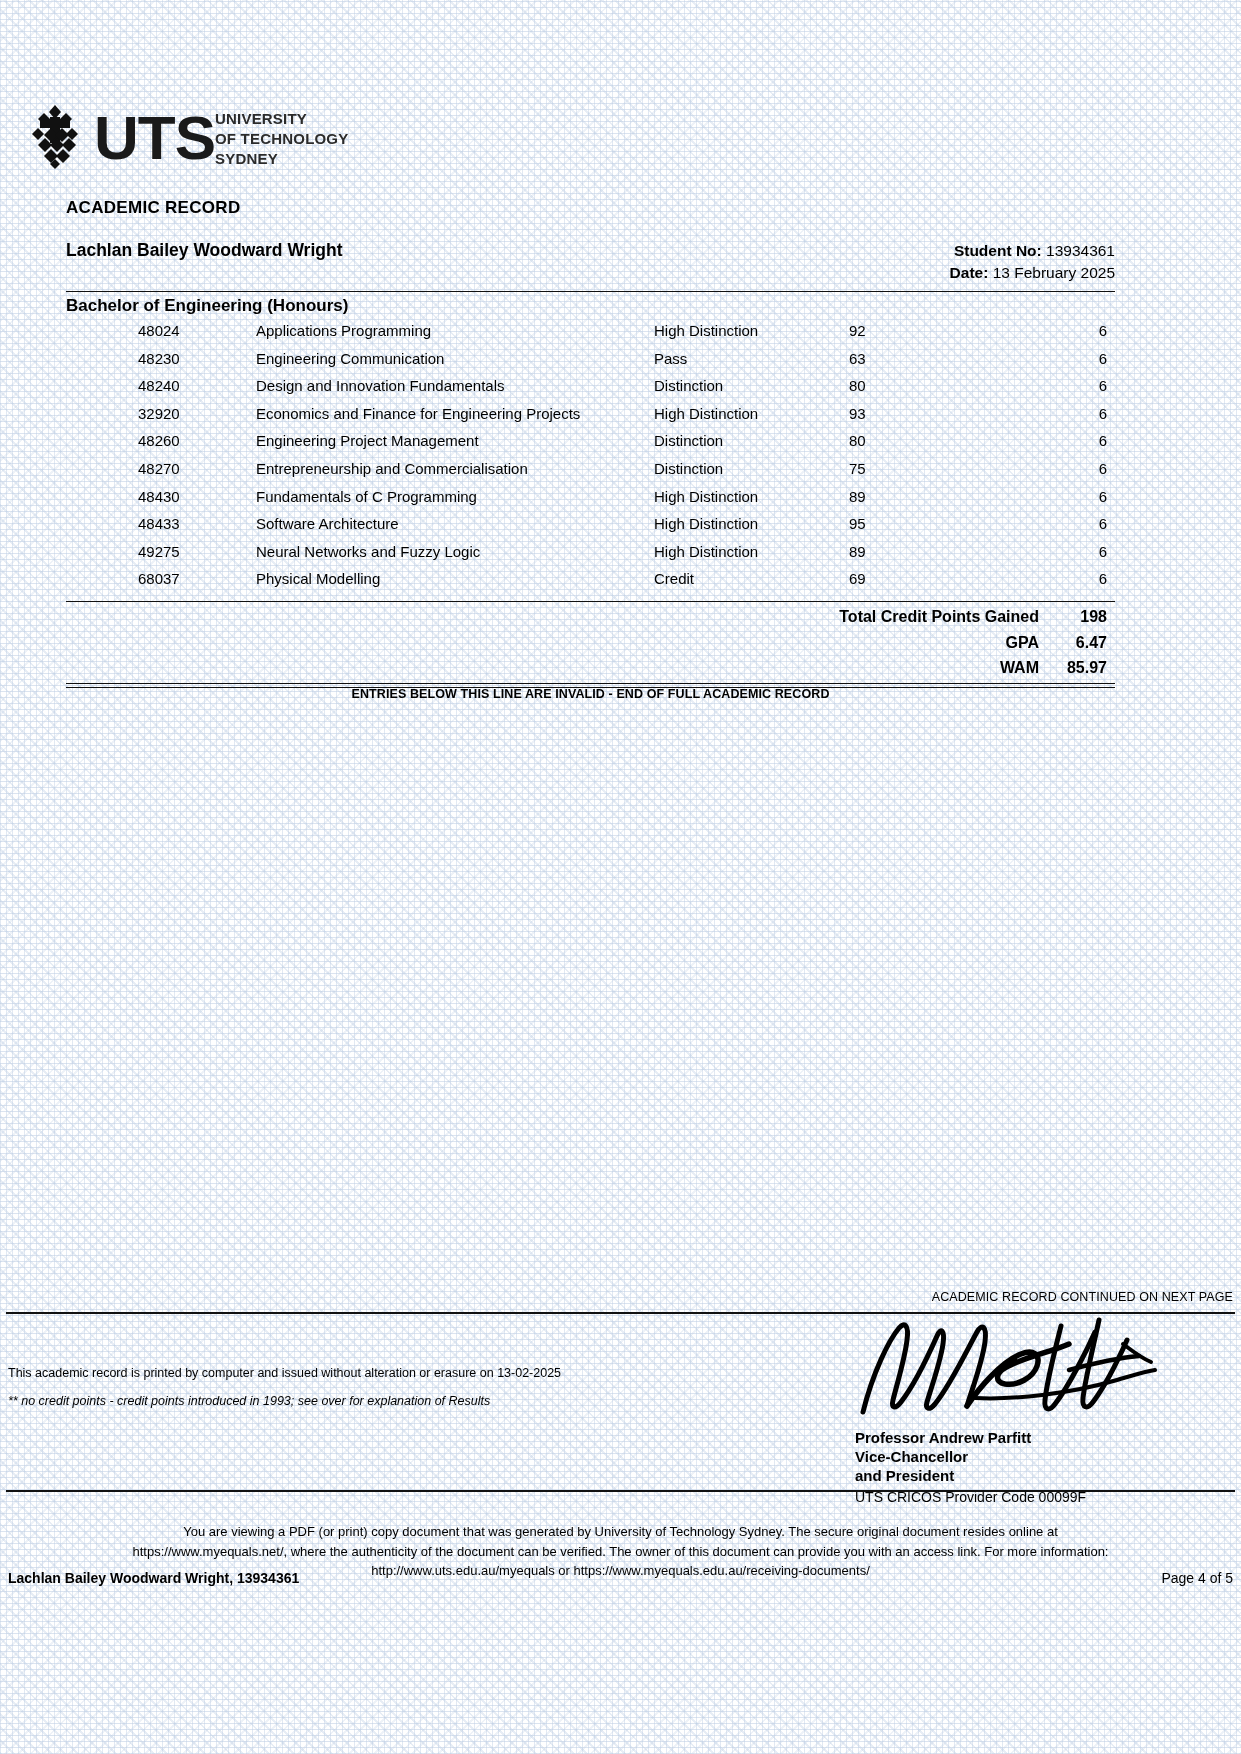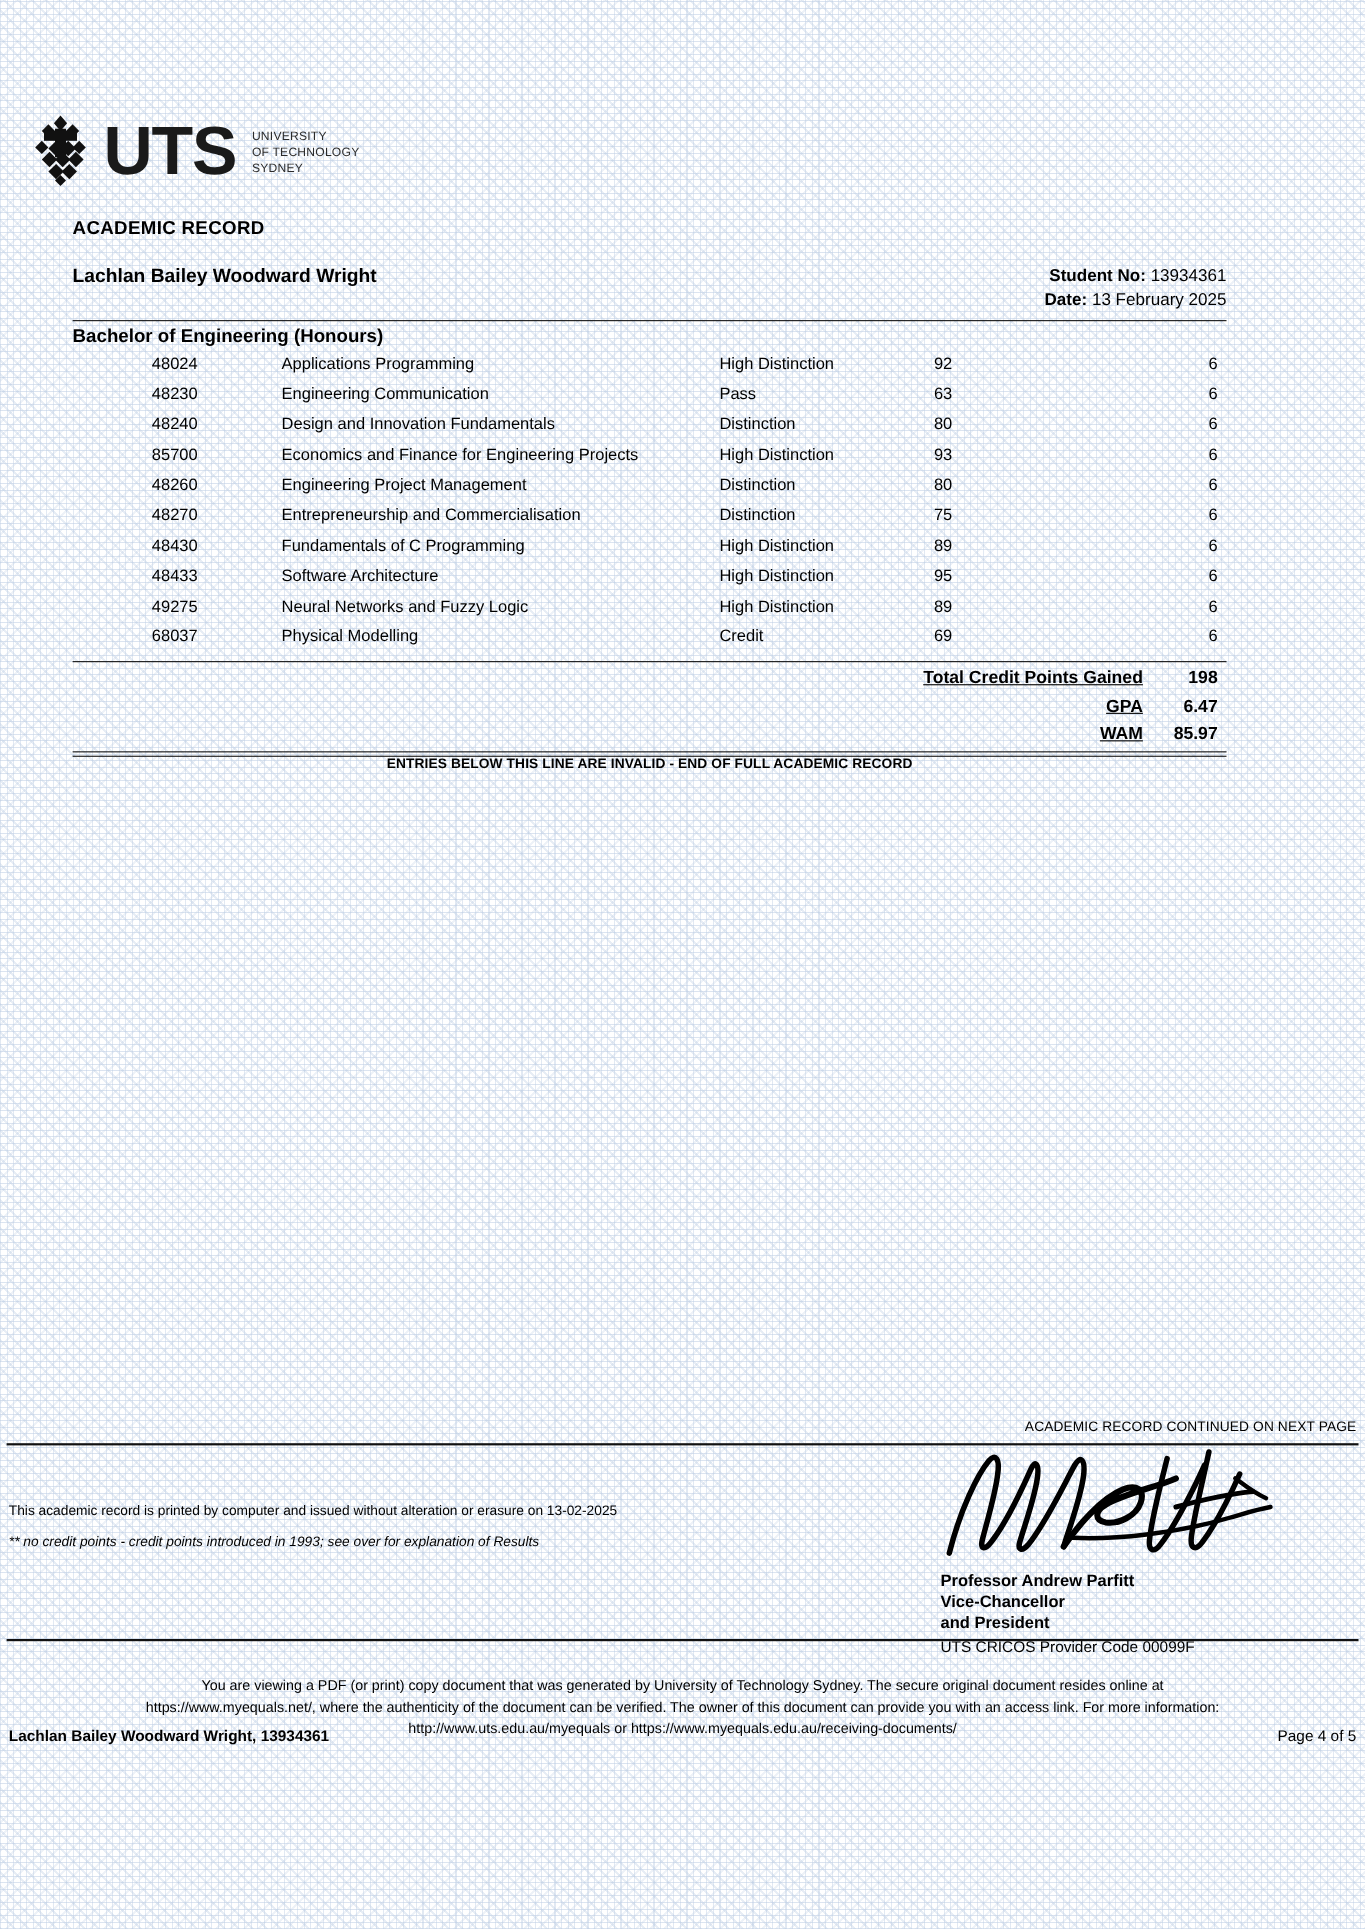--- a/index.html
+++ b/index.html
@@ -56,23 +56,22 @@
   }
   .logo-uts {
     font-size: 62px;
     font-weight: bold;
     letter-spacing: -1px;
     line-height: 1;
     margin-left: 8px;
     color: #1a1a1a;
   }
   .logo-words {
-    margin-left: 14px;
-    font-size: 11px;
-    font-weight: normal;
+    font-size: 15px;
+    font-weight: bold;
     line-height: 1.32;
     letter-spacing: 0.2px;
     color: #2b2b2b;
     padding-top: 2px;
   }
 
   
   .academic-record-title {
     position: absolute;
     left: 66px;
@@ -147,21 +146,21 @@
     width: 1049px;
     font-size: 16px;
     font-weight: bold;
   }
   .total-row {
     display: flex;
     justify-content: flex-end;
     align-items: baseline;
     height: 25.5px;
   }
-  .total-label { text-align: left; text-decoration: underline; }
+  .total-label { text-align: left; }
   .total-value {
     width: 76px;
     text-align: right;
     padding-right: 8px;
     box-sizing: border-box;
     padding-left: 12px;
   }
 
   .invalid-note {
     position: absolute;
@@ -330,21 +329,21 @@
       <span class="c-points">6</span>
     </div>
     <div class="unit-row">
       <span class="c-code">48240</span>
       <span class="c-name">Design and Innovation Fundamentals</span>
       <span class="c-grade">Distinction</span>
       <span class="c-mark">80</span>
       <span class="c-points">6</span>
     </div>
     <div class="unit-row">
-      <span class="c-code">85700</span>
+      <span class="c-code">32920</span>
       <span class="c-name">Economics and Finance for Engineering Projects</span>
       <span class="c-grade">High Distinction</span>
       <span class="c-mark">93</span>
       <span class="c-points">6</span>
     </div>
     <div class="unit-row">
       <span class="c-code">48260</span>
       <span class="c-name">Engineering Project Management</span>
       <span class="c-grade">Distinction</span>
       <span class="c-mark">80</span>

